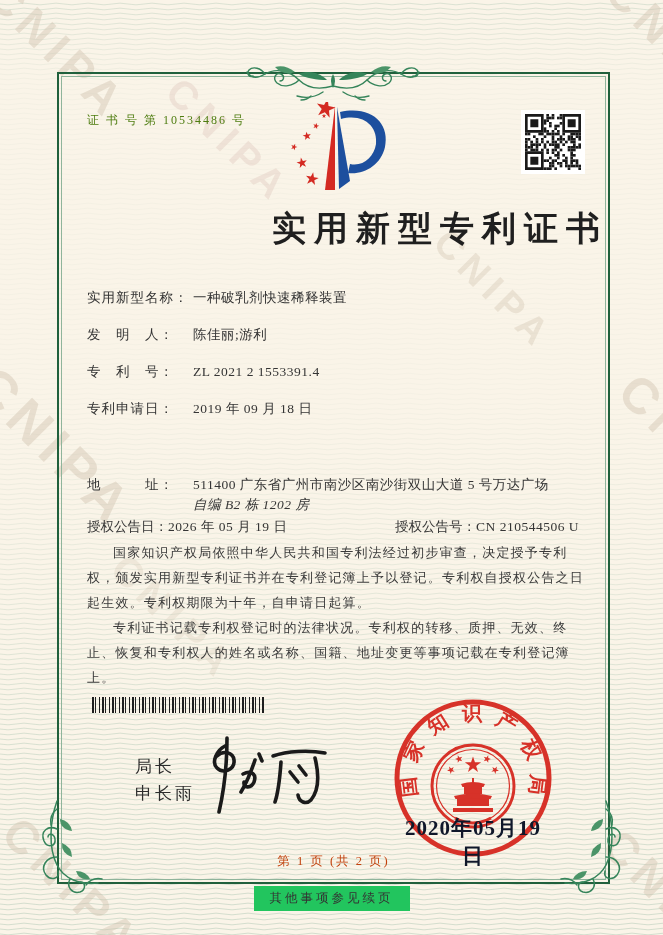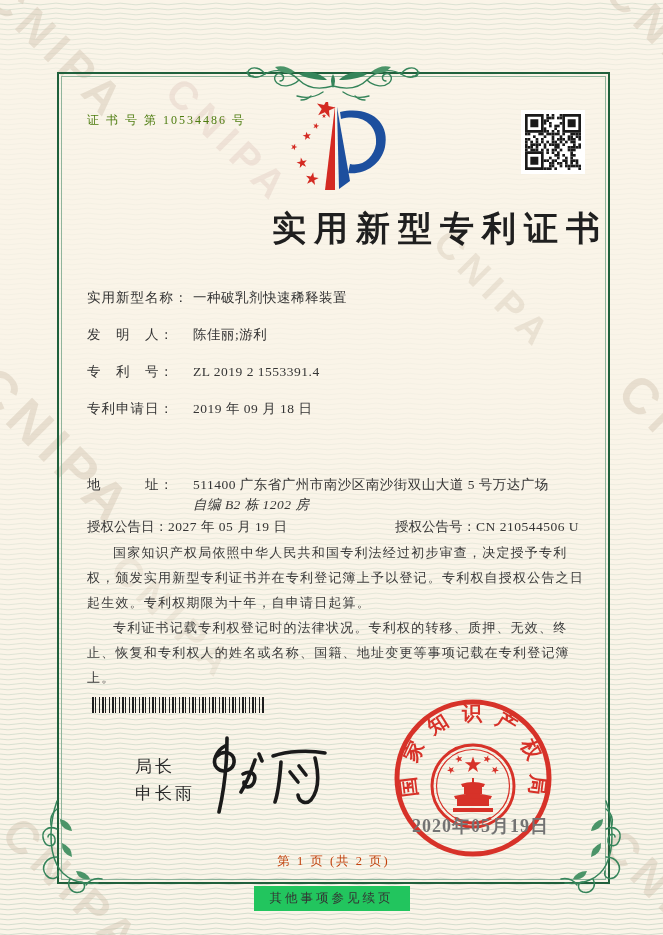--- a/index.html
+++ b/index.html
@@ -57,22 +57,22 @@
     position:absolute;left:33px;top:623px;width:173px;height:16px;
     background:repeating-linear-gradient(90deg,
       #1e1e1e 0 2px,transparent 2px 3px,
       #1e1e1e 3px 4px,transparent 4px 7px,
       #1e1e1e 7px 8px,transparent 8px 10px);
   }
   .director{position:absolute;left:48px;top:679px;font-size:17px;color:#2c2c2c;letter-spacing:3px;line-height:27px;margin-left:28px;}
   .sig{position:absolute;left:128px;top:660px;}
   .seal{position:absolute;left:331px;top:621px;width:166px;height:166px;opacity:.95;}
   .sealdate{
-    position:absolute;left:338px;top:740px;width:152px;text-align:right;
-    font-size:18px;font-weight:bold;color:#737373;letter-spacing:1px;z-index:5;
+    position:absolute;left:338px;top:740px;width:152px;text-align:center;
+    font-size:21px;font-weight:bold;color:#0f172a;letter-spacing:1px;z-index:5;
   }
   .pageinfo{position:absolute;left:0;top:779px;width:100%;text-align:center;font-size:12.5px;color:#c2410c;letter-spacing:2px;}
   .contnote{
     position:absolute;left:50%;top:886px;transform:translateX(-50%);z-index:4;
     background:#22c55e;padding:4px 16px;font-size:12.5px;color:#333;letter-spacing:3px;white-space:nowrap;
   }
   .ornament{position:absolute;z-index:5;pointer-events:none;}
 </style>
 </head>
 <body>
@@ -296,31 +296,31 @@
 
   <div class="title">实用新型专利证书</div>
 
   <div class="row" style="top:214px">
     <span class="lbl">实用新型名称：</span><span class="val">一种破乳剂快速稀释装置</span>
   </div>
   <div class="row" style="top:251px">
     <span class="lbl">发　明　人：</span><span class="val">陈佳丽;游利</span>
   </div>
   <div class="row" style="top:288px">
-    <span class="lbl">专　利　号：</span><span class="val">ZL 2019 2 1553391.4</span>
+    <span class="lbl">专　利　号：</span><span class="val">ZL 2021 2 1553391.4</span>
   </div>
   <div class="row" style="top:325px">
     <span class="lbl">专利申请日：</span><span class="val">2019 年 09 月 18 日</span>
   </div>
   <div class="row" style="top:401px">
     <div><span class="lbl">地　　　址：</span><span class="val">511400 广东省广州市南沙区南沙街双山大道 5 号万达广场</span></div>
     <div class="addr2">自编 B2 栋 1202 房</div>
   </div>
   <div class="row" style="top:443px">
-    <span>授权公告日：</span><span class="val">2027 年 05 月 19 日</span>
+    <span>授权公告日：</span><span class="val">2026 年 05 月 19 日</span>
     <span class="grant2"><span>授权公告号：</span><span class="val">CN 210544506 U</span></span>
   </div>
 
   <div class="paras">
     <p>国家知识产权局依照中华人民共和国专利法经过初步审查，决定授予专利权，颁发实用新型专利证书并在专利登记簿上予以登记。专利权自授权公告之日起生效。专利权期限为十年，自申请日起算。</p>
     <p>专利证书记载专利权登记时的法律状况。专利权的转移、质押、无效、终止、恢复和专利权人的姓名或名称、国籍、地址变更等事项记载在专利登记簿上。</p>
   </div>
 
   <div class="barcode"></div>
 

